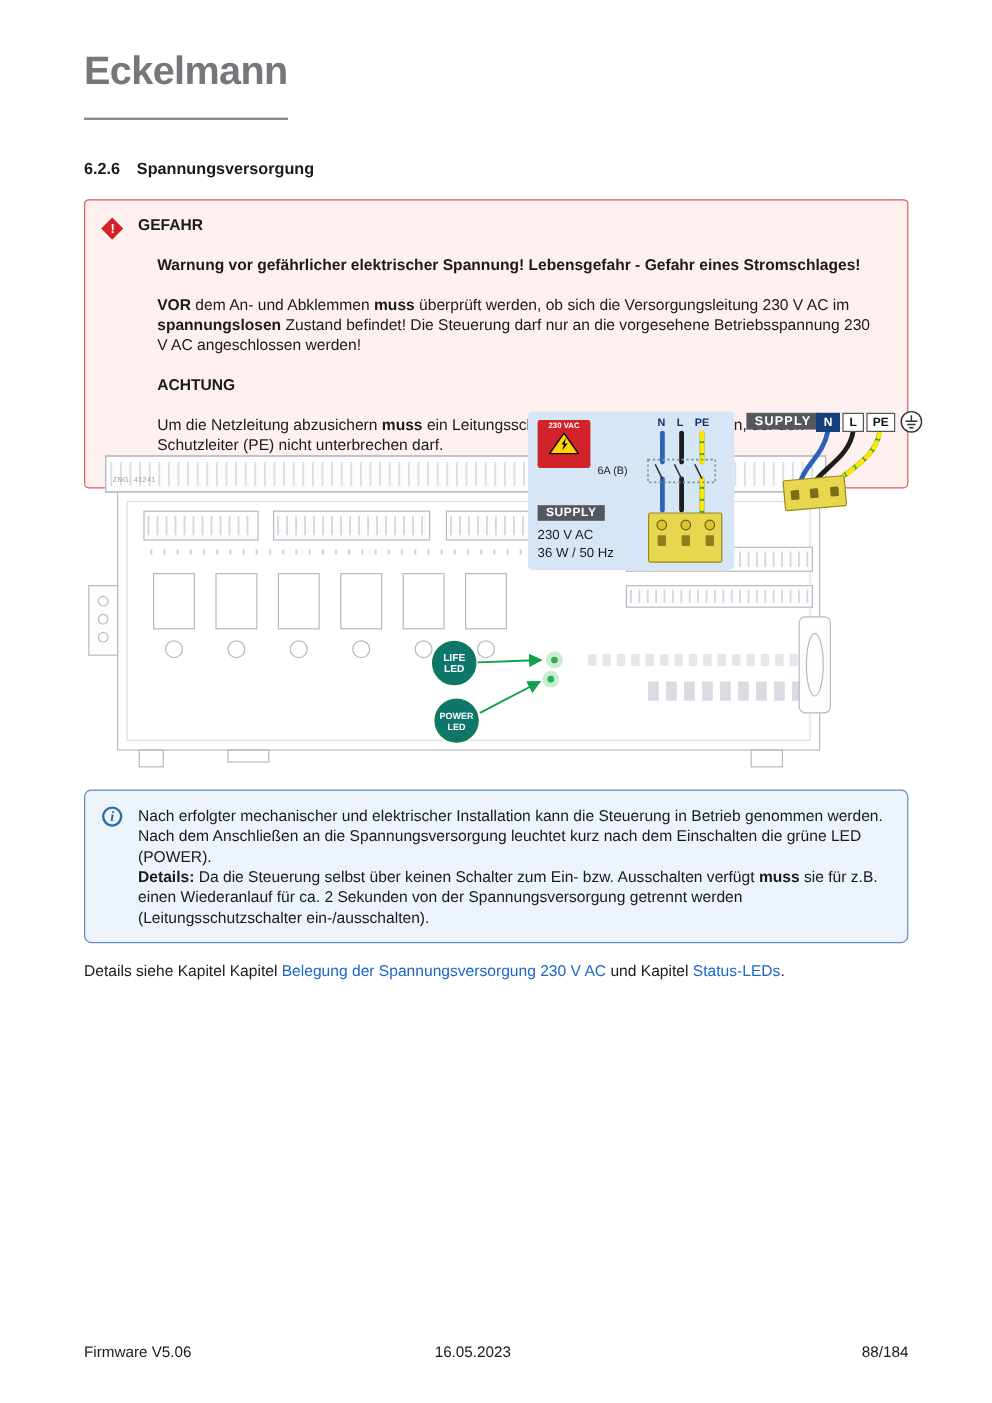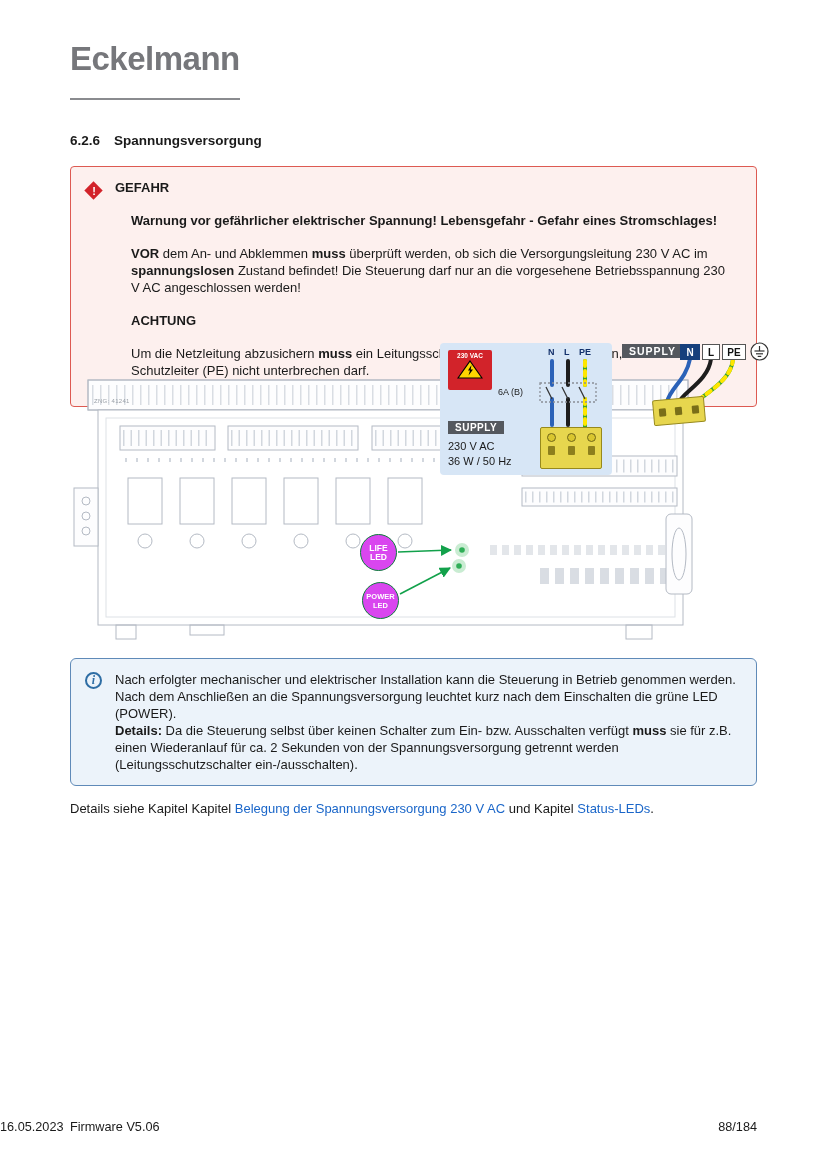--- a/index.html
+++ b/index.html
@@ -52,42 +52,42 @@
          font-size:10px;font-weight:bold}
   .n-badge{left:610px;width:20px;background:#16407c;color:#fff}
   .l-badge{left:632px;width:18px;background:#fff;border:1px solid #555;color:#111}
   .pe-badge{left:652px;width:24px;background:#fff;border:1px solid #555;color:#111}
   .earth-icon{position:absolute;left:680px;top:4px}
 
   .plug{position:absolute;left:583px;top:60px;width:52px;height:26px;background:#e7d64e;border:1px solid #97891c;
         border-radius:2px;transform:rotate(-5deg);display:flex;justify-content:space-around;align-items:center}
   .plug .hole{width:7px;height:8px;background:#7a6e18;border-radius:1px}
 
-  .led-badge{position:absolute;width:37px;height:37px;border-radius:50%;background:#d946ef;border:1px solid #0c7d3a;
+  .led-badge{position:absolute;width:37px;height:37px;border-radius:50%;background:#0f766e;border:1px solid #0c7d3a;
              color:#fff;display:flex;flex-direction:column;align-items:center;justify-content:center;
              font-size:8.5px;font-weight:bold;line-height:9px;text-align:center}
   .life-badge{left:290px;top:196px}
   .power-badge{left:292px;top:244px;font-size:7.5px}
 
   
   .info-box{position:absolute;left:70px;top:658px;width:687px;background:#ecf3fa;border:1px solid #5f8ab8;
             border-radius:6px;padding:12px 16px 12px 44px;line-height:17px}
   .info-icon{position:absolute;left:14px;top:13px;width:17px;height:17px;border:2px solid #2e6da4;border-radius:50%;
              color:#2e6da4;display:flex;align-items:center;justify-content:center;
              font-family:"Liberation Serif",serif;font-style:italic;font-weight:bold;font-size:12px}
   .info-box p{margin:0}
 
   
   .details{position:absolute;left:70px;top:800px;width:687px;line-height:17px}
   .link{color:#1a66c9;cursor:pointer;text-decoration:none}
 
   
   .footer{position:absolute;left:0;top:1120px;width:827px;height:17px;font-size:12.7px;color:#1a1a1a}
   .footer .f-left{position:absolute;left:70px}
-  .footer .f-center{position:absolute;left:0;width:788px;}
+  .footer .f-center{position:absolute;left:0;width:788px;text-align:center}
   .footer .f-right{position:absolute;right:70px}
 </style>
 </head>
 <body>
 
 <div class="page">
 
   <div class="logo">Eckelmann</div>
 
   <div class="section-heading">

